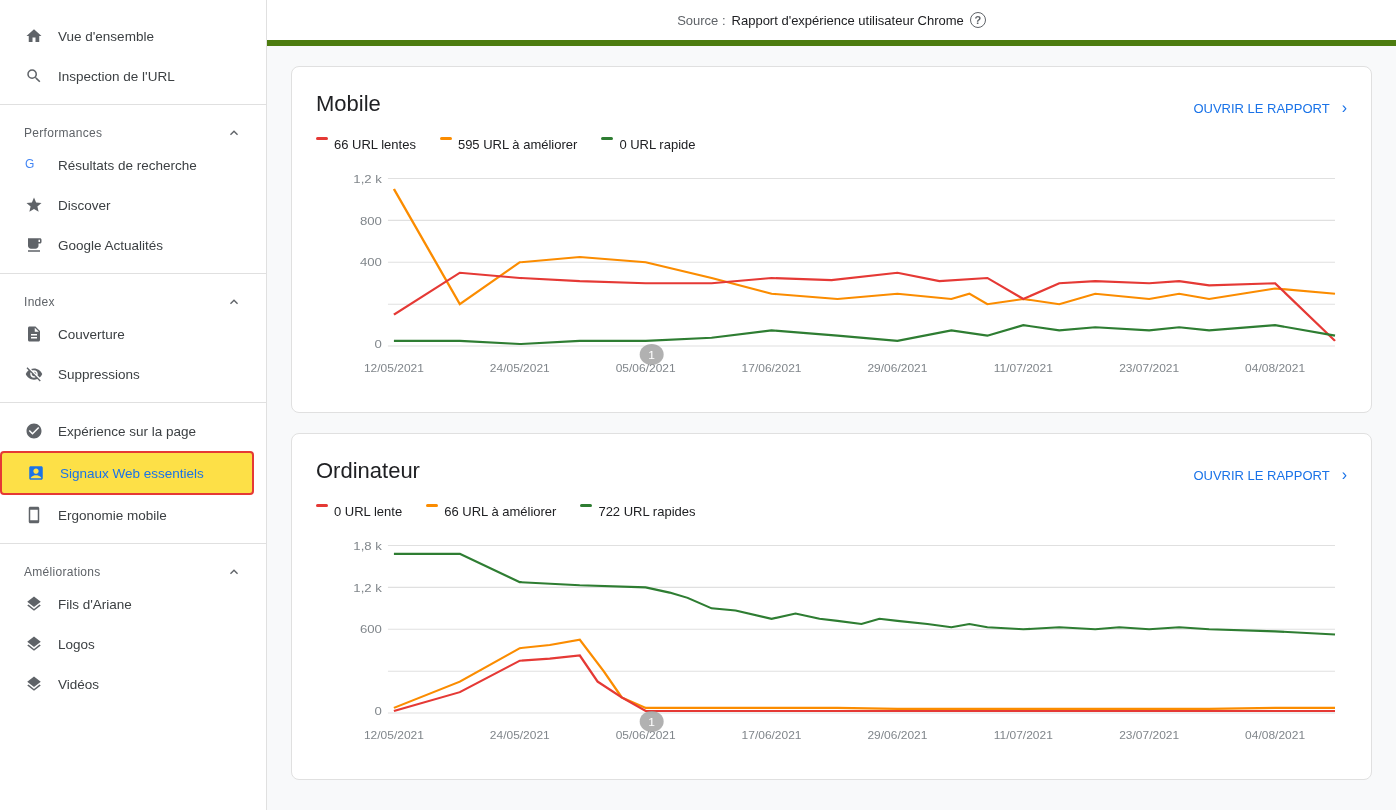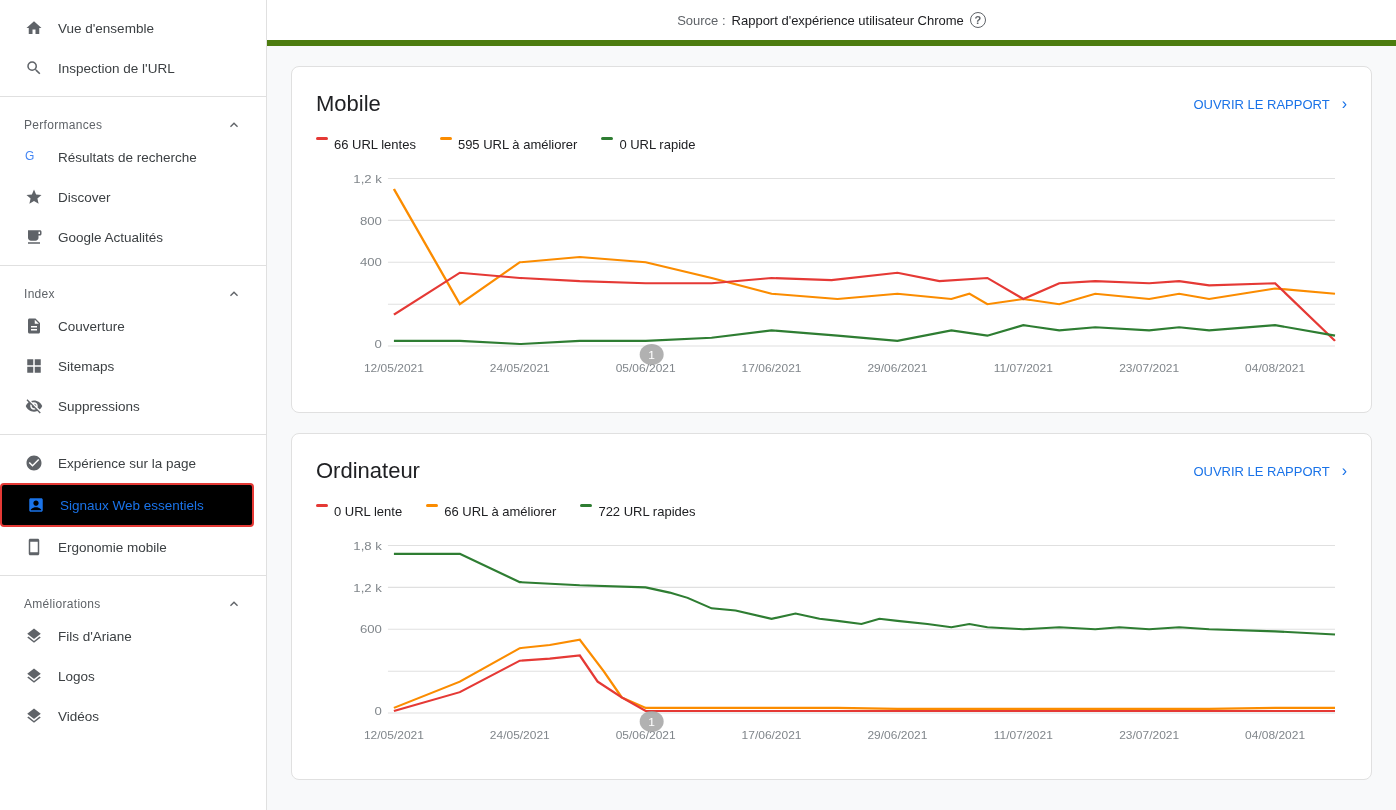--- a/index.html
+++ b/index.html
@@ -6,35 +6,35 @@
     body { font-family: 'Google Sans', Arial, sans-serif; background: #f8f9fa; display: flex; height: 810px; overflow: hidden; font-size: 14px; color: #202124; }
 
     
     .sidebar {
       width: 267px;
       min-width: 267px;
       background: #fff;
       border-right: 1px solid #e0e0e0;
       height: 100%;
       overflow-y: auto;
-      padding-top: 8px;
+      padding-top: 16px;
     }
     .sidebar-item {
       display: flex;
       align-items: center;
       padding: 10px 16px 10px 24px;
       cursor: pointer;
       gap: 14px;
       color: #3c4043;
       font-size: 13.5px;
       border-radius: 0 24px 24px 0;
       margin-right: 12px;
     }
     .sidebar-item.active {
-      background: #000000;
+      background: #fde047;
       color: #1a73e8;
       font-weight: 500;
       border: 2px solid #e53935;
       border-radius: 4px;
       margin-right: 12px;
     }
     .sidebar-section-header {
       display: flex;
       align-items: center;
       justify-content: space-between;
@@ -93,21 +93,21 @@
     .content-area { padding: 20px 24px; }
     .card {
       background: #fff;
       border: 1px solid #e0e0e0;
       border-radius: 8px;
       padding: 24px;
       margin-bottom: 20px;
     }
     .card-header {
       display: flex;
-      align-items: center;
+      align-items: flex-end;
       justify-content: space-between;
       margin-bottom: 20px;
     }
     .card-title { font-size: 22px; font-weight: 400; color: #202124; }
     .open-report-link {
       color: #1a73e8;
       font-size: 13px;
       font-weight: 500;
       text-decoration: none;
       display: flex;
@@ -202,28 +202,20 @@
         <path d="M7.41 15.41L12 10.83l4.59 4.58L18 14l-6-6-6 6z"></path>
       </svg>
   </div>
   <div class="sidebar-item">
     <span class="icon-placeholder">
       <svg width="18" height="18" viewBox="0 0 24 24" fill="#5f6368">
           <path d="M14 2H6c-1.1 0-2 .9-2 2v16c0 1.1.9 2 2 2h12c1.1 0 2-.9 2-2V8l-6-6zm2 16H8v-2h8v2zm0-4H8v-2h8v2zm-3-5V3.5L18.5 9H13z"></path>
         </svg>
     </span>
     <span>Couverture</span>
-  </div>
-  <div class="sidebar-item">
-    <span class="icon-placeholder">
-      <svg width="18" height="18" viewBox="0 0 24 24" fill="#5f6368">
-          <path d="M3 3h8v8H3zm10 0h8v8h-8zM3 13h8v8H3zm10 0h8v8h-8z"></path>
-        </svg>
-    </span>
-    <span>Sitemaps</span>
   </div>
   <div class="sidebar-item">
     <span class="icon-placeholder">
       <svg width="18" height="18" viewBox="0 0 24 24" fill="#5f6368">
           <path d="M12 7c2.76 0 5 2.24 5 5 0 .65-.13 1.26-.36 1.83l2.92 2.92c1.51-1.26 2.7-2.89 3.43-4.75-1.73-4.39-6-7.5-11-7.5-1.4 0-2.74.25-3.98.7l2.16 2.16C10.74 7.13 11.35 7 12 7zM2 4.27l2.28 2.28.46.46A11.8 11.8 0 001 12c1.73 4.39 6 7.5 11 7.5 1.55 0 3.03-.3 4.38-.84l.42.42L19.73 22 21 20.73 3.27 3 2 4.27zM7.53 9.8l1.55 1.55c-.05.21-.08.43-.08.65 0 1.66 1.34 3 3 3 .22 0 .44-.03.65-.08l1.55 1.55c-.67.33-1.41.53-2.2.53-2.76 0-5-2.24-5-5 0-.79.2-1.53.53-2.2zm4.31-.78l3.15 3.15.02-.16c0-1.66-1.34-3-3-3l-.17.01z"></path>
         </svg>
     </span>
     <span>Suppressions</span>
   </div>
 

